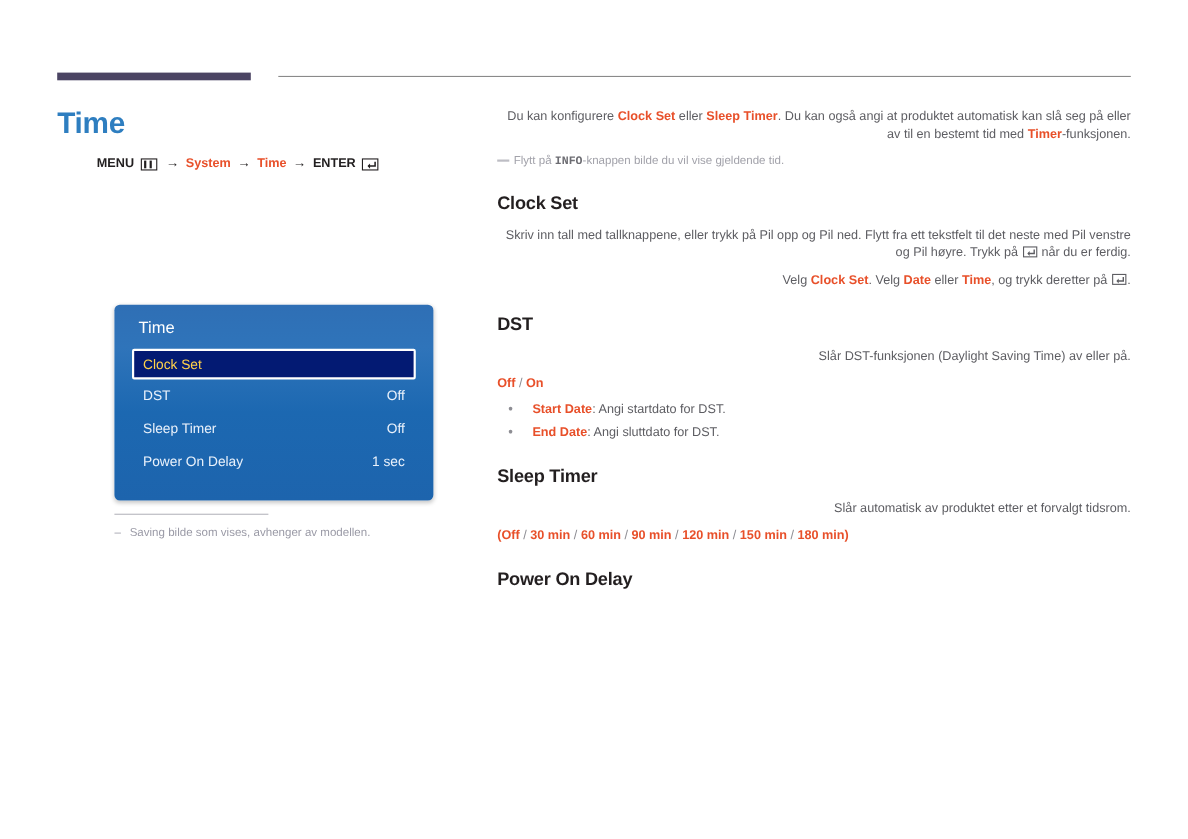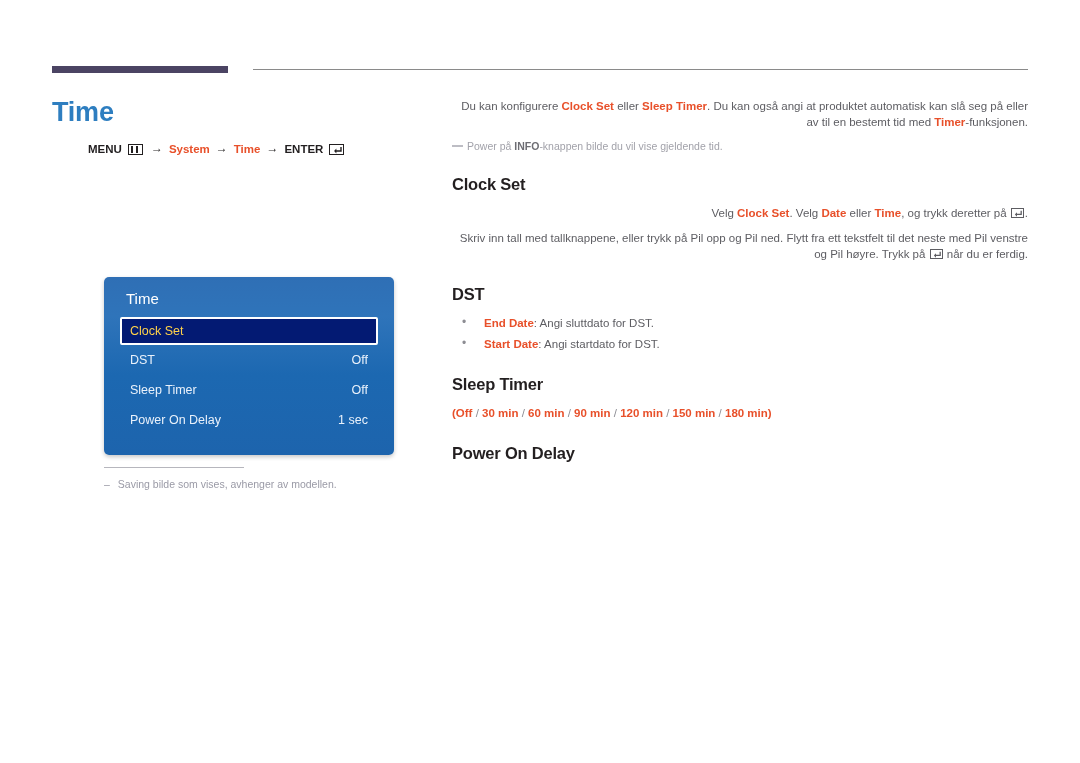--- a/index.html
+++ b/index.html
@@ -203,21 +203,21 @@
   }
   .note::before {
     content: "";
     position: absolute;
     left: 0;
     top: 6px;
     width: 11px;
     height: 1.5px;
     background: #bdbdc4;
   }
-  .note b { color: #6d6d73; font-weight: bold; }
+  .note b { color: #6d6d73; font-weight: bold; font-family: Liberation Mono, monospace; }
   .note .orange { color: #e8502a; font-weight: bold; }
 
   h2.sec {
     font-size: 16.5px;
     font-weight: bold;
     color: #231f20;
     margin: 0 0 11px 0;
     line-height: 20px;
     letter-spacing: -0.2px;
   }
@@ -328,48 +328,51 @@
         <span>Saving bilde som vises, avhenger av modellen.</span>
       </div>
     </div>
   </div>
 
   <div class="right-col">
 
     <div class="sec-block tight">
       <p class="body-text"><span>Du kan konfigurere </span><span class="orange">Clock Set</span><span> eller </span><span class="orange">Sleep Timer</span><span>. Du kan også angi at produktet automatisk kan slå seg på eller av til en bestemt tid med </span><span class="orange">Timer</span><span>-funksjonen.</span></p>
 
-      <p class="note"><span>Power på </span><b>INFO</b><span>-knappen bilde du vil vise gjeldende tid.</span></p>
+      <p class="note"><span>Flytt på </span><b>INFO</b><span>-knappen bilde du vil vise gjeldende tid.</span></p>
     </div>
 
     <div class="sec-block">
       <h2 class="sec">Clock Set</h2>
+
+      <p class="body-text"><span>Skriv inn tall med tallknappene, eller trykk på Pil opp og Pil ned. Flytt fra ett tekstfelt til det neste med Pil venstre og Pil høyre. Trykk på </span><span class="ib-enter"><svg width="12" height="10" viewBox="0 0 13 11">
+              <path d="M10,2 L10,6 L4,6" stroke="#5d5d62" stroke-width="1.4" fill="none"></path>
+              <path d="M5.4,3.6 L3.1,6 L5.4,8.4 Z" fill="#5d5d62"></path>
+            </svg></span><span> når du er ferdig.</span></p>
 
       <p class="body-text"><span>Velg </span><span class="orange">Clock Set</span><span>. Velg </span><span class="orange">Date</span><span> eller </span><span class="orange">Time</span><span>, og trykk deretter på </span><span class="ib-enter"><svg width="12" height="10" viewBox="0 0 13 11">
               <path d="M10,2 L10,6 L4,6" stroke="#5d5d62" stroke-width="1.4" fill="none"></path>
               <path d="M5.4,3.6 L3.1,6 L5.4,8.4 Z" fill="#5d5d62"></path>
             </svg></span><span>.</span></p>
 
-      <p class="body-text"><span>Skriv inn tall med tallknappene, eller trykk på Pil opp og Pil ned. Flytt fra ett tekstfelt til det neste med Pil venstre og Pil høyre. Trykk på </span><span class="ib-enter"><svg width="12" height="10" viewBox="0 0 13 11">
-              <path d="M10,2 L10,6 L4,6" stroke="#5d5d62" stroke-width="1.4" fill="none"></path>
-              <path d="M5.4,3.6 L3.1,6 L5.4,8.4 Z" fill="#5d5d62"></path>
-            </svg></span><span> når du er ferdig.</span></p>
-
     </div>
 
     <div class="sec-block">
       <h2 class="sec">DST</h2>
+      <p class="body-text">Slår DST-funksjonen (Daylight Saving Time) av eller på.</p>
+      <p class="options"><span class="paren">Off</span><span class="sep"> / </span><span class="paren">On</span></p>
       <ul class="bullets">
+        <li><b>Start Date</b><span>: Angi startdato for DST.</span></li>
         <li><b>End Date</b><span>: Angi sluttdato for DST.</span></li>
-        <li><b>Start Date</b><span>: Angi startdato for DST.</span></li>
       </ul>
     </div>
 
     <div class="sec-block">
       <h2 class="sec">Sleep Timer</h2>
+      <p class="body-text">Slår automatisk av produktet etter et forvalgt tidsrom.</p>
       <p class="options"><span class="paren">(</span><span class="paren">Off</span><span class="sep"> / </span><span class="paren">30 min</span><span class="sep"> / </span><span class="paren">60 min</span><span class="sep"> / </span><span class="paren">90 min</span><span class="sep"> / </span><span class="paren">120 min</span><span class="sep"> / </span><span class="paren">150 min</span><span class="sep"> / </span><span class="paren">180 min</span><span class="paren">)</span></p>
     </div>
 
     <div class="sec-block">
       <h2 class="sec">Power On Delay</h2>
     </div>
 
   </div>
 </div>
 

